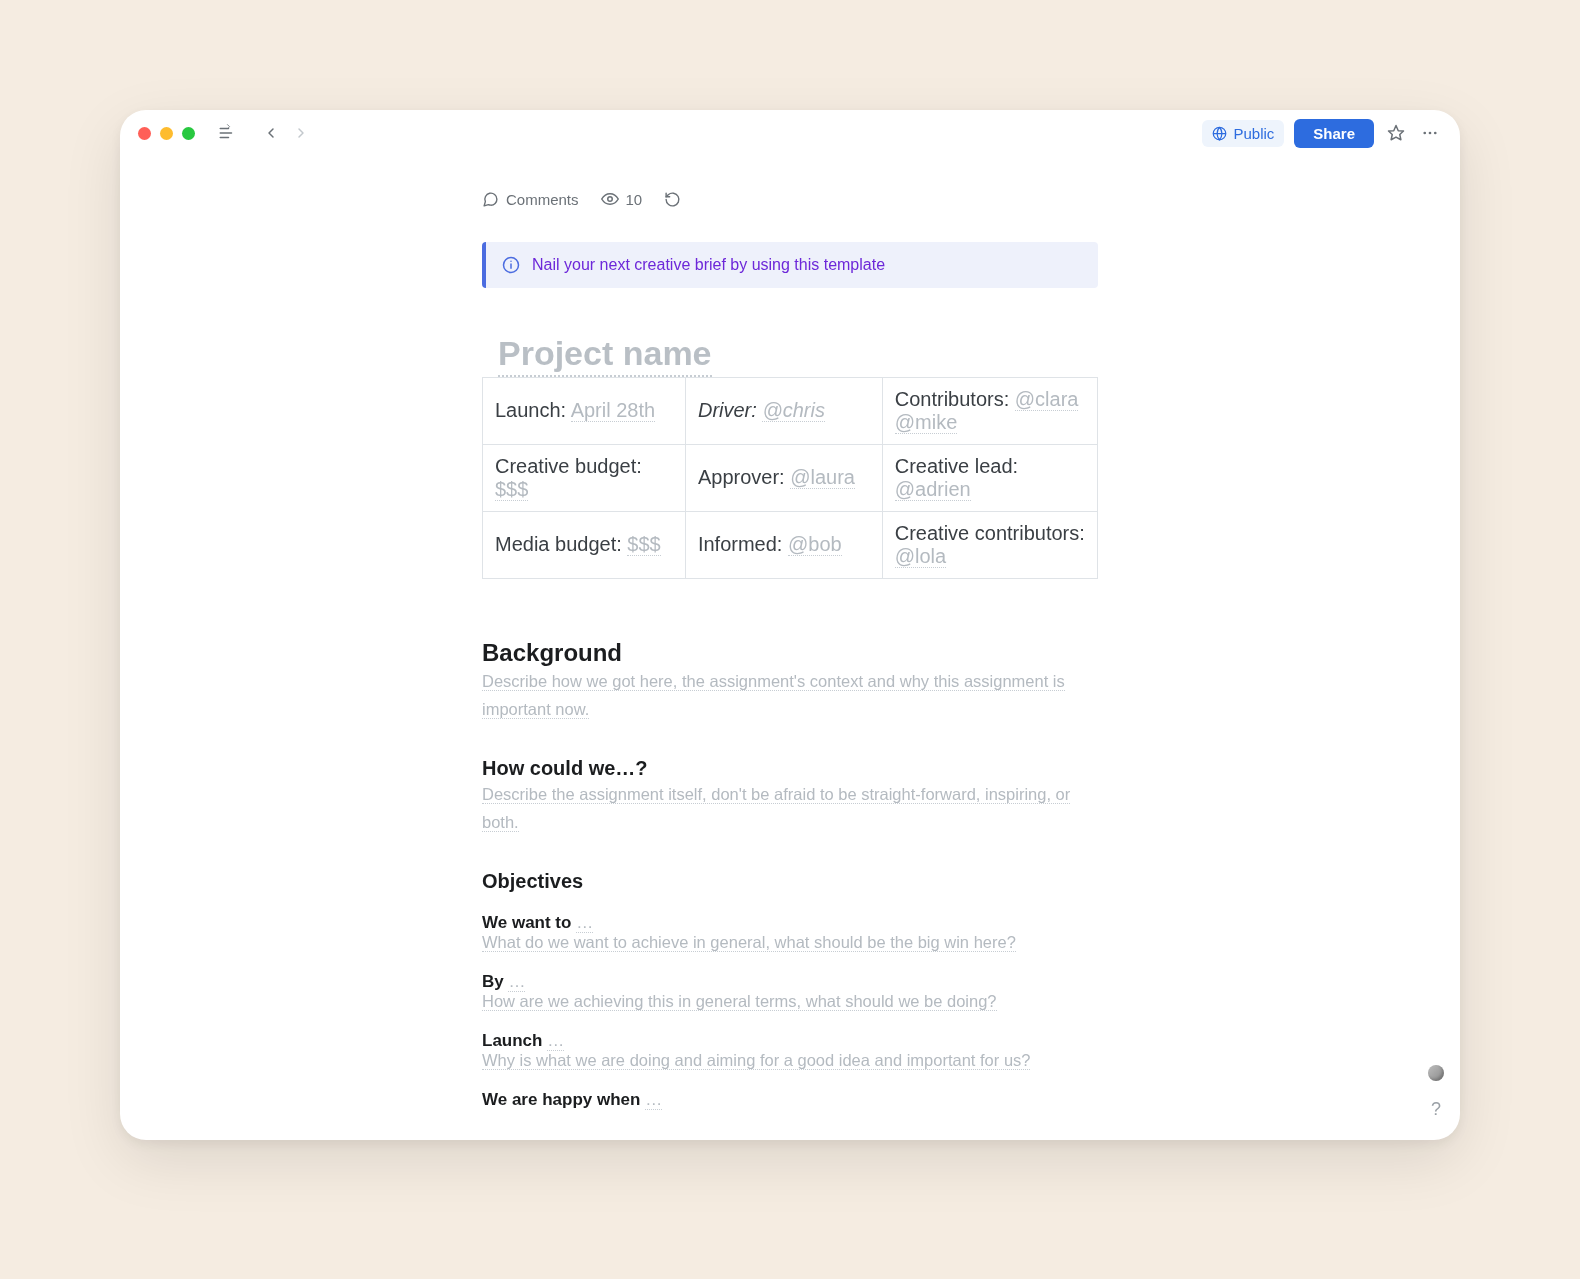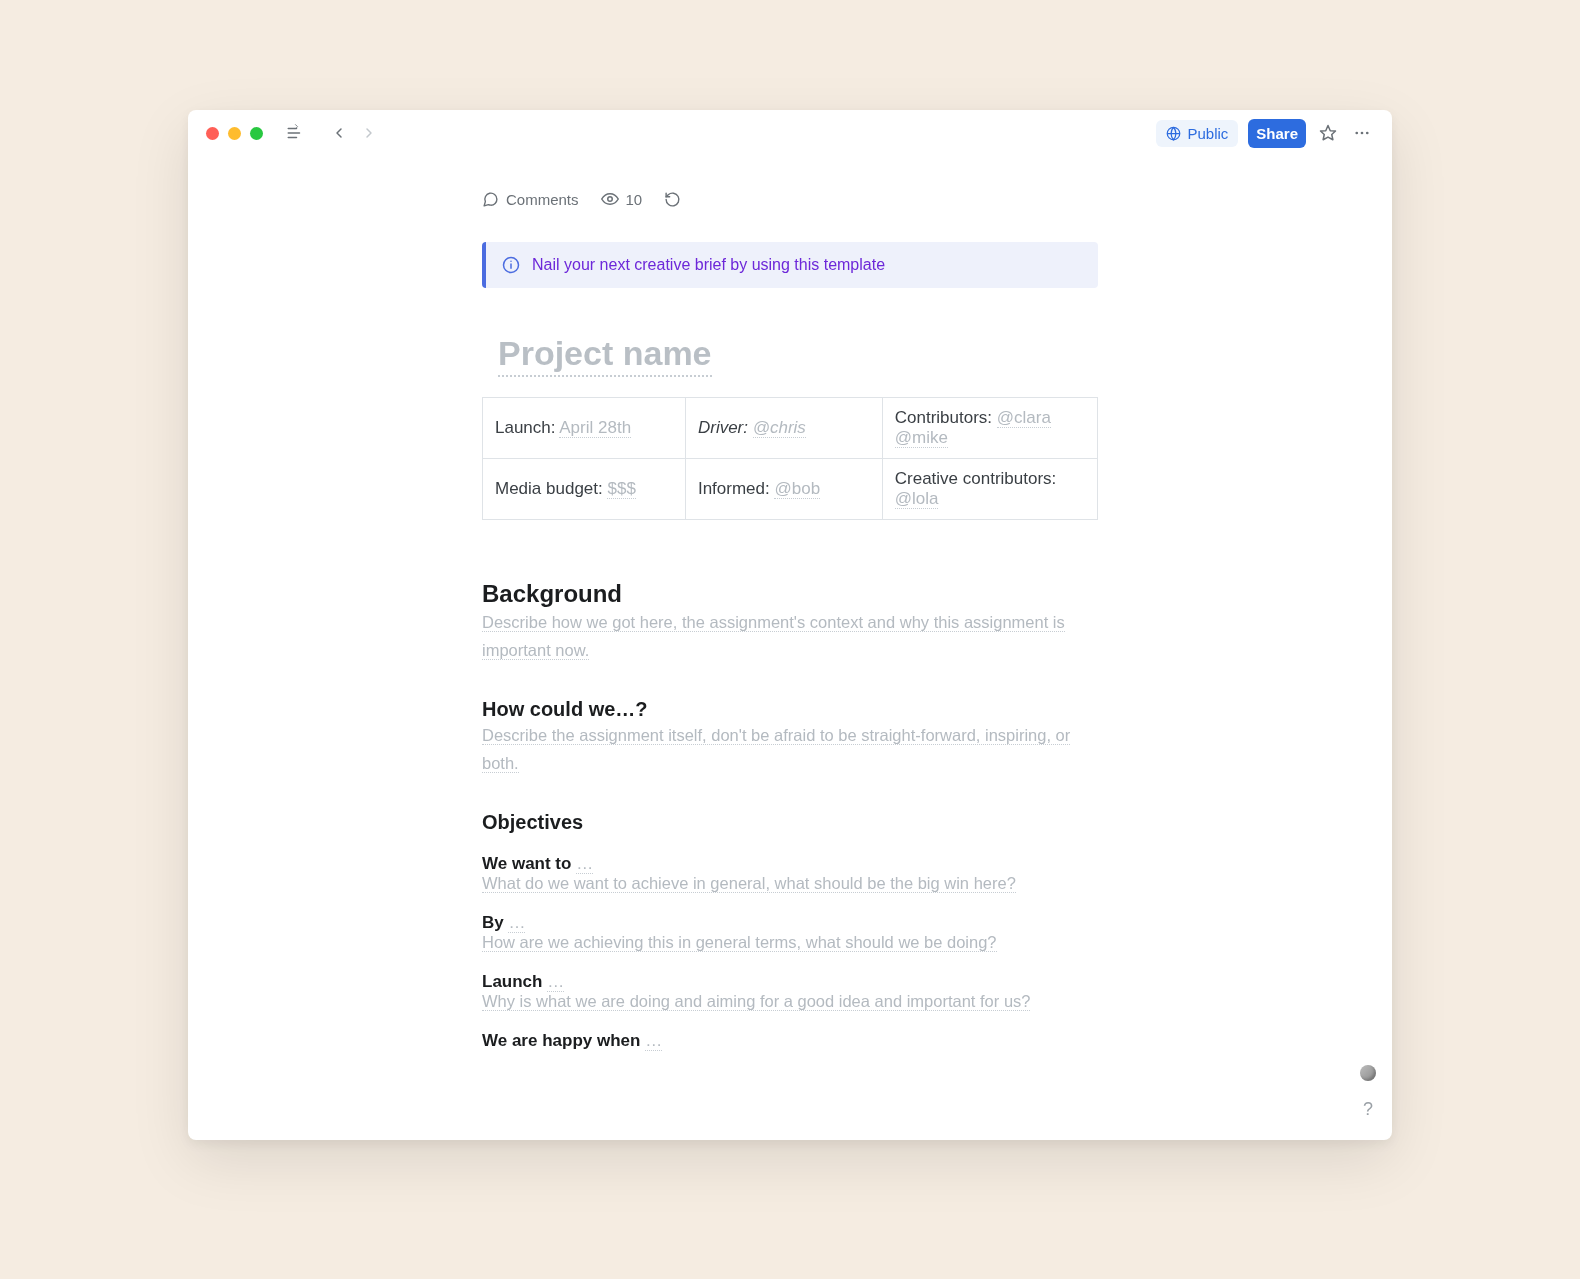--- a/index.html
+++ b/index.html
@@ -9,24 +9,24 @@
     background: #f5ece1;
     display: flex;
     align-items: flex-start;
     justify-content: center;
     width: 1580px;
     height: 1279px;
     overflow: hidden;
   }
   .window {
     margin-top: 110px;
-    width: 1204px;
+    width: 1340px;
     height: 1030px;
     background: #fff;
-    border-radius: 8px;
+    border-radius: 26px;
     box-shadow: 0 20px 60px rgba(0,0,0,0.10), 0 4px 12px rgba(0,0,0,0.06);
     overflow: hidden;
     position: relative;
     display: flex;
     flex-direction: column;
   }
   .titlebar {
     height: 46px;
     display: flex;
     align-items: center;
@@ -47,21 +47,21 @@
   .nav-arrows { display: flex; gap: 6px; }
   .tb-right { display: flex; align-items: center; gap: 10px; }
   .public-chip {
     display: flex; align-items: center; gap: 6px;
     background: #eef4fc; color: #2d6cdf;
     border-radius: 6px; padding: 5px 10px; font-size: 15px; font-weight: 500;
     cursor: pointer;
   }
   .share-btn {
     background: #2d6cdf; color: #fff;
-    border-radius: 6px; padding: 6px 8px; font-size: 15px; font-weight: 600;
+    border-radius: 6px; padding: 6px 19px; font-size: 15px; font-weight: 600;
     cursor: pointer;
   }
   .doc-scroll { flex: 1; overflow: hidden; }
   .doc {
     max-width: 616px;
     margin: 0 auto;
     padding-top: 34px;
   }
   .meta-row { display: flex; align-items: center; gap: 22px; color: #6b7177; font-size: 15px; }
   .meta-item { display: flex; align-items: center; gap: 7px; cursor: pointer; }
@@ -79,21 +79,21 @@
     color: #6d28d9; font-size: 16px;
   }
   .callout svg { flex-shrink: 0; color: #4b6ce0; }
   .project-name {
     margin-top: 44px;
     font-size: 34px; font-weight: 800; color: #b9bfc5;
     border-bottom: 2px dotted #c7cdd3;
     display: inline-block; line-height: 1.25; margin-left: 16px;
   }
   table.meta-table {
-    margin-top: 20px; width: 100%; border-collapse: collapse; font-size: 17px;
+    width: 100%; border-collapse: collapse; font-size: 20px;
     color: #3a3f44;
   }
   table.meta-table td {
     border: 1px solid #dfe3e7; padding: 10px 12px; vertical-align: middle;
   }
   .ph { color: #b4bac0; border-bottom: 1px dotted #c7cdd3; }
   h2.section { font-size: 24px; font-weight: 700; color: #1b1d1f; margin-top: 60px; }
   h3.section { font-size: 20px; font-weight: 700; color: #1b1d1f; margin-top: 34px; }
   .prompt {
     color: #b4bac0; font-size: 16.5px; margin-top: 6px;
@@ -207,20 +207,25 @@
       <div><span class="project-name">Project name</span></div>
 
       <table class="meta-table">
         <tbody>
             <tr>
           <td class="col1"><span>Launch: </span><span class="ph">April 28th</span></td>
           <td class="col2"><span>Driver: </span><span class="ph">@chris</span></td>
           <td><span>Contributors: </span><span class="ph">@clara @mike</span></td>
         </tr>
         <tr>
+          <td><span>Creative budget: </span><span class="ph">$$$</span></td>
+          <td><span>Approver: </span><span class="ph">@laura</span></td>
+          <td><span>Creative lead: </span><span class="ph">@adrien</span></td>
+        </tr>
+        <tr>
           <td><span>Media budget: </span><span class="ph">$$$</span></td>
           <td><span>Informed: </span><span class="ph">@bob</span></td>
           <td><span>Creative contributors: </span><span class="ph">@lola</span></td>
         </tr>
       </tbody>
         </table>
 
       <h2 class="section">Background</h2>
       <div><span class="prompt">Describe how we got here, the assignment's context and why this assignment is important now.</span></div>
 

